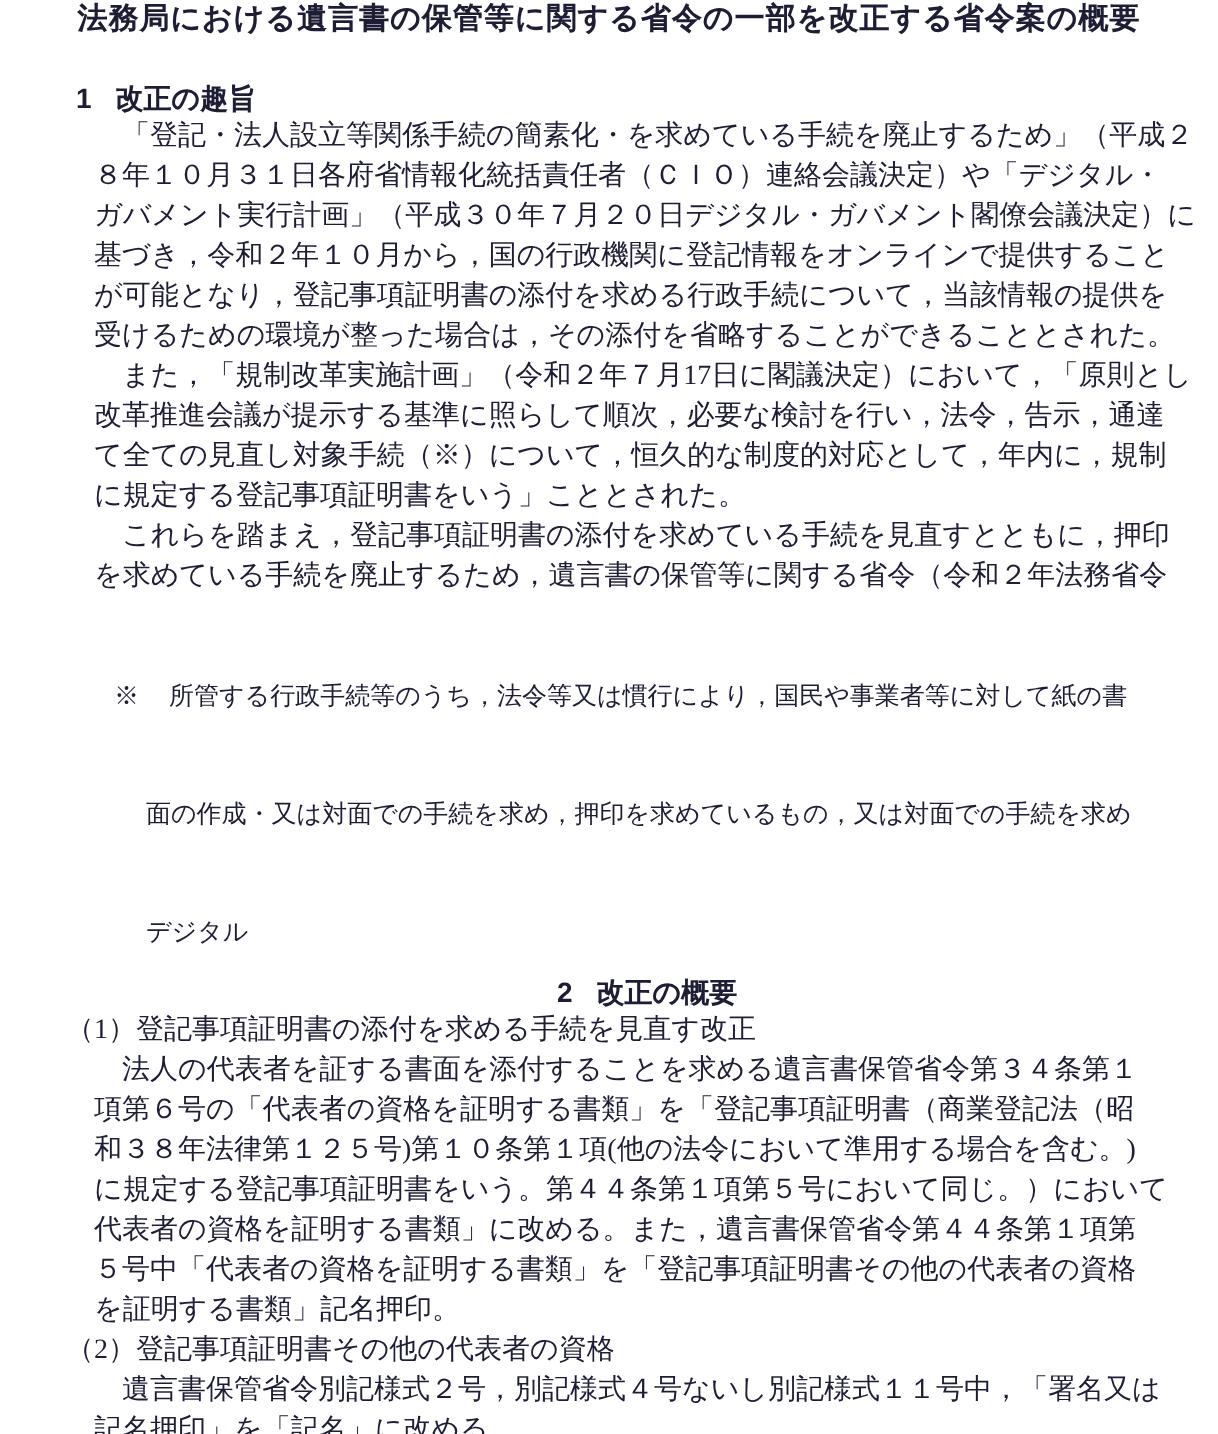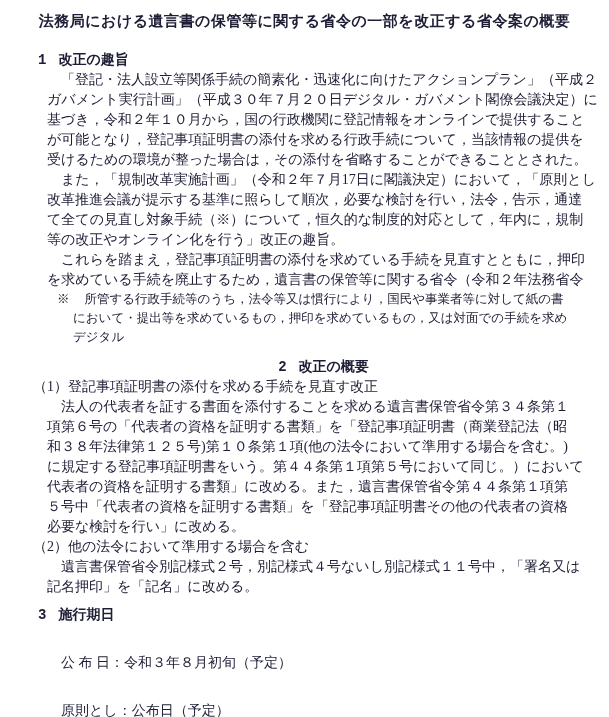--- a/index.html
+++ b/index.html
@@ -13,33 +13,32 @@
     height: 717px;
     background: #ffffff;
     overflow: hidden;
     color: #1d1d35;
     font-family: "Liberation Serif", "DejaVu Serif", serif;
     font-size: 14px;
     box-sizing: border-box;
   }
   .doc-title {
     margin: 0;
-    padding-top: 11px;
     text-align: center;
     font-family: "Liberation Sans", "DejaVu Sans", sans-serif;
     font-weight: bold;
     font-size: 15px;
     line-height: 20px;
     letter-spacing: 0.5px;
     white-space: pre;
   }
   .section-heading {
     margin-left: 38px;
     margin-top: 0;
-    font-family: Liberation Mono, monospace;
+    font-family: Liberation Sans, sans-serif;
     font-weight: bold;
     font-size: 14px;
     line-height: 20px;
     white-space: pre;
   }
   .section:nth-child(1) .section-heading { margin-top: 19px; }
   .section:nth-child(2) .section-heading { margin-top: 10px; text-align: center; }
   .section:nth-child(3) .section-heading { margin-top: 8px; }
   .heading-number { margin-right: 12px; }
   .subheading {
@@ -52,68 +51,70 @@
     margin-left: 47px;
     white-space: pre;
   }
   .line.first-line { margin-left: 61px; }
   .line.plain-line { margin-left: 61px; margin-top: 28px; }
   .note-line {
     font-size: 12.5px;
     line-height: 19px;
     margin-left: 73px;
     white-space: pre;
+    margin-top: 40px;
   }
   .note-line.first-line { margin-left: 57px; }
   .note-marker { margin-right: 15px; }
 </style>
 </head>
 <body>
 
 <div class="page">
   <h1 class="doc-title">法務局における遺言書の保管等に関する省令の一部を改正する省令案の概要</h1>
   <div id="document-body">
       <div class="section">
         <div class="section-heading"><span class="heading-number">1</span><span class="heading-text">改正の趣旨</span></div>
         <div class="paragraph">
-          <div class="line first-line">「登記・法人設立等関係手続の簡素化・迅速化に向けたアクションプラン」（平成２</div>
+          <div class="line first-line">「登記・法人設立等関係手続の簡素化・を求めている手続を廃止するため」（平成２</div>
+          <div class="line">８年１０月３１日各府省情報化統括責任者（ＣＩＯ）連絡会議決定）や「デジタル・</div>
           <div class="line">ガバメント実行計画」（平成３０年７月２０日デジタル・ガバメント閣僚会議決定）に</div>
           <div class="line">基づき，令和２年１０月から，国の行政機関に登記情報をオンラインで提供すること</div>
           <div class="line">が可能となり，登記事項証明書の添付を求める行政手続について，当該情報の提供を</div>
           <div class="line">受けるための環境が整った場合は，その添付を省略することができることとされた。</div>
         </div>
         <div class="paragraph">
           <div class="line first-line">また，「規制改革実施計画」（令和２年７月17日に閣議決定）において，「原則とし</div>
           <div class="line">改革推進会議が提示する基準に照らして順次，必要な検討を行い，法令，告示，通達</div>
           <div class="line">て全ての見直し対象手続（※）について，恒久的な制度的対応として，年内に，規制</div>
-          <div class="line">等の改正やオンライン化を行う」改正の趣旨。</div>
+          <div class="line">に規定する登記事項証明書をいう」こととされた。</div>
         </div>
         <div class="paragraph">
           <div class="line first-line">これらを踏まえ，登記事項証明書の添付を求めている手続を見直すとともに，押印</div>
           <div class="line">を求めている手続を廃止するため，遺言書の保管等に関する省令（令和２年法務省令</div>
         </div>
         <div class="note">
           <div class="note-line first-line"><span class="note-marker">※</span>所管する行政手続等のうち，法令等又は慣行により，国民や事業者等に対して紙の書</div>
-          <div class="note-line">において・提出等を求めているもの，押印を求めているもの，又は対面での手続を求め</div>
+          <div class="note-line">面の作成・又は対面での手続を求め，押印を求めているもの，又は対面での手続を求め</div>
           <div class="note-line">デジタル</div>
         </div>
       </div>
       <div class="section">
         <div class="section-heading"><span class="heading-number">2</span><span class="heading-text">改正の概要</span></div>
         <div class="subheading"><span class="subheading-label">（1）</span><span class="subheading-text">登記事項証明書の添付を求める手続を見直す改正</span></div>
         <div class="paragraph">
           <div class="line first-line">法人の代表者を証する書面を添付することを求める遺言書保管省令第３４条第１</div>
           <div class="line">項第６号の「代表者の資格を証明する書類」を「登記事項証明書（商業登記法（昭</div>
           <div class="line">和３８年法律第１２５号)第１０条第１項(他の法令において準用する場合を含む。)</div>
           <div class="line">に規定する登記事項証明書をいう。第４４条第１項第５号において同じ。）において</div>
           <div class="line">代表者の資格を証明する書類」に改める。また，遺言書保管省令第４４条第１項第</div>
           <div class="line">５号中「代表者の資格を証明する書類」を「登記事項証明書その他の代表者の資格</div>
-          <div class="line">必要な検討を行い」に改める。</div>
+          <div class="line">を証明する書類」記名押印。</div>
         </div>
-        <div class="subheading"><span class="subheading-label">（2）</span><span class="subheading-text">他の法令において準用する場合を含む</span></div>
+        <div class="subheading"><span class="subheading-label">（2）</span><span class="subheading-text">登記事項証明書その他の代表者の資格</span></div>
         <div class="paragraph">
           <div class="line first-line">遺言書保管省令別記様式２号，別記様式４号ないし別記様式１１号中，「署名又は</div>
           <div class="line">記名押印」を「記名」に改める。</div>
         </div>
       </div>
       <div class="section">
         <div class="section-heading"><span class="heading-number">3</span><span class="heading-text">施行期日</span></div>
         <div class="paragraph">
           <div class="line plain-line">公 布 日：令和３年８月初旬（予定）</div>
           <div class="line plain-line">原則とし：公布日（予定）</div>

